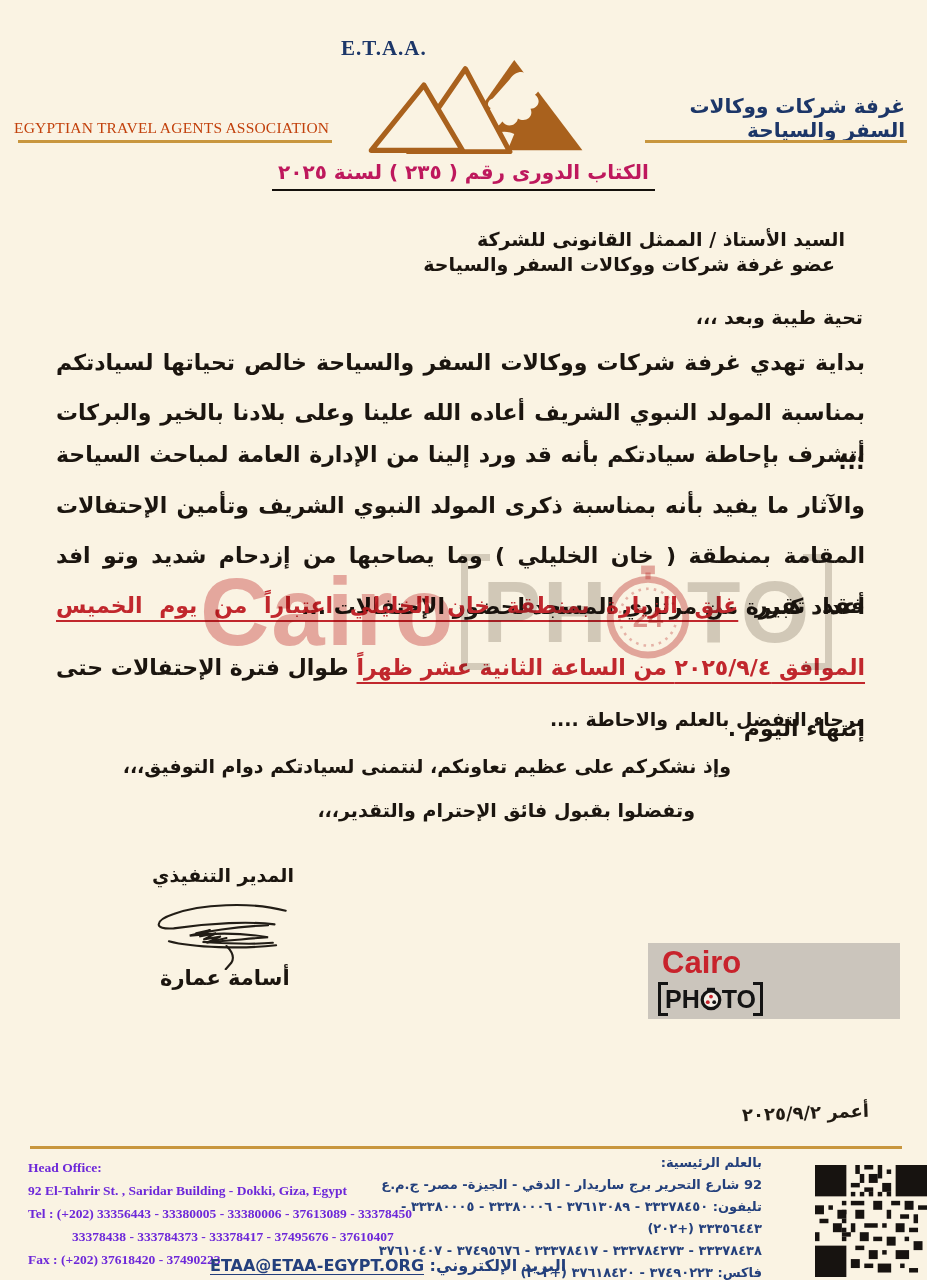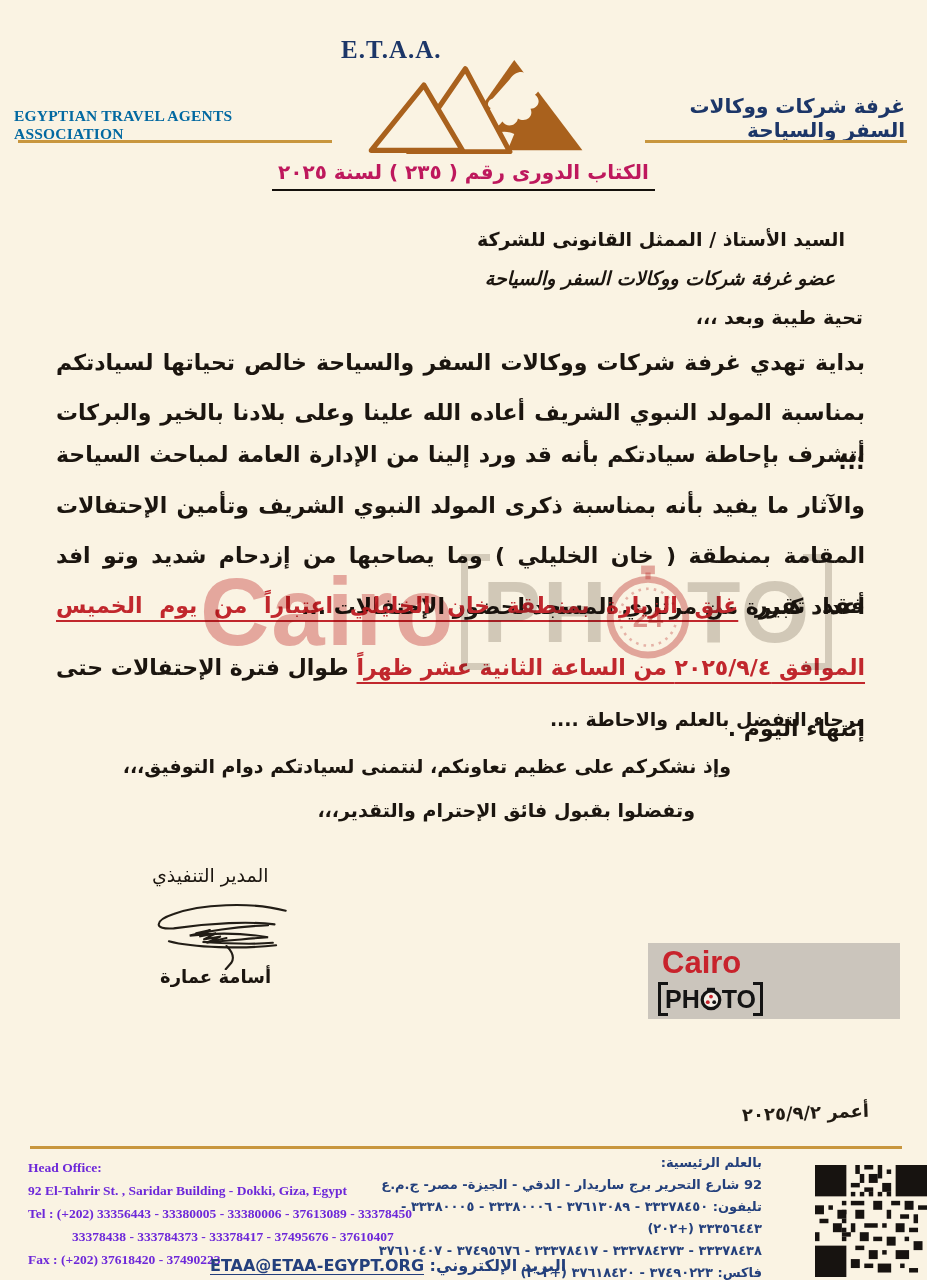--- a/index.html
+++ b/index.html
@@ -2,55 +2,55 @@
 <html lang="ar"><head>
 <meta charset="utf-8">
 <style>
   html,body{margin:0;padding:0;}
   .page{position:relative;width:927px;height:1280px;background:#faf3e3;overflow:hidden;
         font-family:"DejaVu Sans",sans-serif;color:#1b150f;}
   .ar{direction:rtl;unicode-bidi:plaintext;}
 
   
   .etaa-acronym{position:absolute;left:341px;top:36px;font-family:"Liberation Serif",serif;
-        font-weight:bold;font-size:25px;color:#1c3668;letter-spacing:1px;}
+        font-weight:bold;font-size:21px;color:#1c3668;letter-spacing:1px;}
   .logo-svg{position:absolute;left:330px;top:54px;width:290px;height:100px;}
-  .org-en{position:absolute;left:14px;top:107px;width:322px;font-family:"Liberation Serif",serif;
-        font-weight:bold;font-size:15.5px;color:#0369a1;letter-spacing:.2px;}
+  .org-en{position:absolute;left:14px;top:119px;width:322px;font-family:"Liberation Serif",serif;
+        font-weight:normal;font-size:15.5px;color:#c2410c;letter-spacing:.2px;}
   .rule{position:absolute;height:3px;background:#c8963e;}
   .rule-left{left:18px;top:140px;width:314px;}
   .rule-right{right:20px;top:140px;width:262px;}
   .org-ar{position:absolute;right:22px;top:94px;width:268px;font-size:20px;font-weight:bold;
         color:#1c3668;}
 
   
   .letter-title{position:absolute;left:0;right:0;top:160px;text-align:center;}
   .letter-title span{display:inline-block;font-size:20px;font-weight:bold;color:#be185d;
         border-bottom:2.5px solid #14100c;padding:0 6px 5px 6px;}
 
   
   .body-line{position:absolute;font-size:19px;font-weight:bold;z-index:2;}
   .recipient1{right:82px;top:228px;text-align:center;}
-  .recipient2{right:92px;top:267px;font-style:italic;}
+  .recipient2{right:92px;top:253px;}
   .salutation{right:64px;top:306px;}
   .para{position:absolute;right:62px;left:56px;font-size:22px;font-weight:bold;
         text-align:justify;z-index:2;}
   .para1{top:338px;line-height:2.25;}
   .para2{top:430px;line-height:2.3;}
   .decision{top:575px;line-height:2.8;}
   .hl{color:#c1272d;text-decoration:underline;text-decoration-thickness:2px;
         text-underline-offset:7px;}
   .closing1{right:64px;top:708px;text-align:right;}
   .closing2{right:196px;top:755px;}
   .closing3{right:232px;top:799px;}
 
   
-  .sig-title{position:absolute;left:152px;top:864px;font-size:19px;font-weight:normal;}
+  .sig-title{position:absolute;left:152px;top:864px;font-size:19px;font-weight:bold;}
   .sig-svg{position:absolute;left:128px;top:898px;width:185px;height:72px;}
-  .sig-name{position:absolute;left:160px;top:966px;font-size:18px;font-weight:bold;}
+  .sig-name{position:absolute;left:160px;top:966px;font-size:21px;font-weight:bold;}
 
   
   .watermark{position:absolute;left:200px;top:552px;height:120px;display:flex;align-items:center;
         z-index:3;pointer-events:none;mix-blend-mode:multiply;}
   .wm-cairo{font-family:"Liberation Sans",sans-serif;font-weight:bold;font-size:96px;
         color:rgba(196,44,48,0.38);letter-spacing:2px;}
   .wm-photo{display:flex;align-items:center;margin-left:6px;}
   .wm-br{width:22px;height:102px;border:7px solid rgba(128,116,102,0.30);}
   .wm-br-l{border-right:none;margin-right:-8px;}
   .wm-br-r{border-left:none;margin-left:-8px;}

